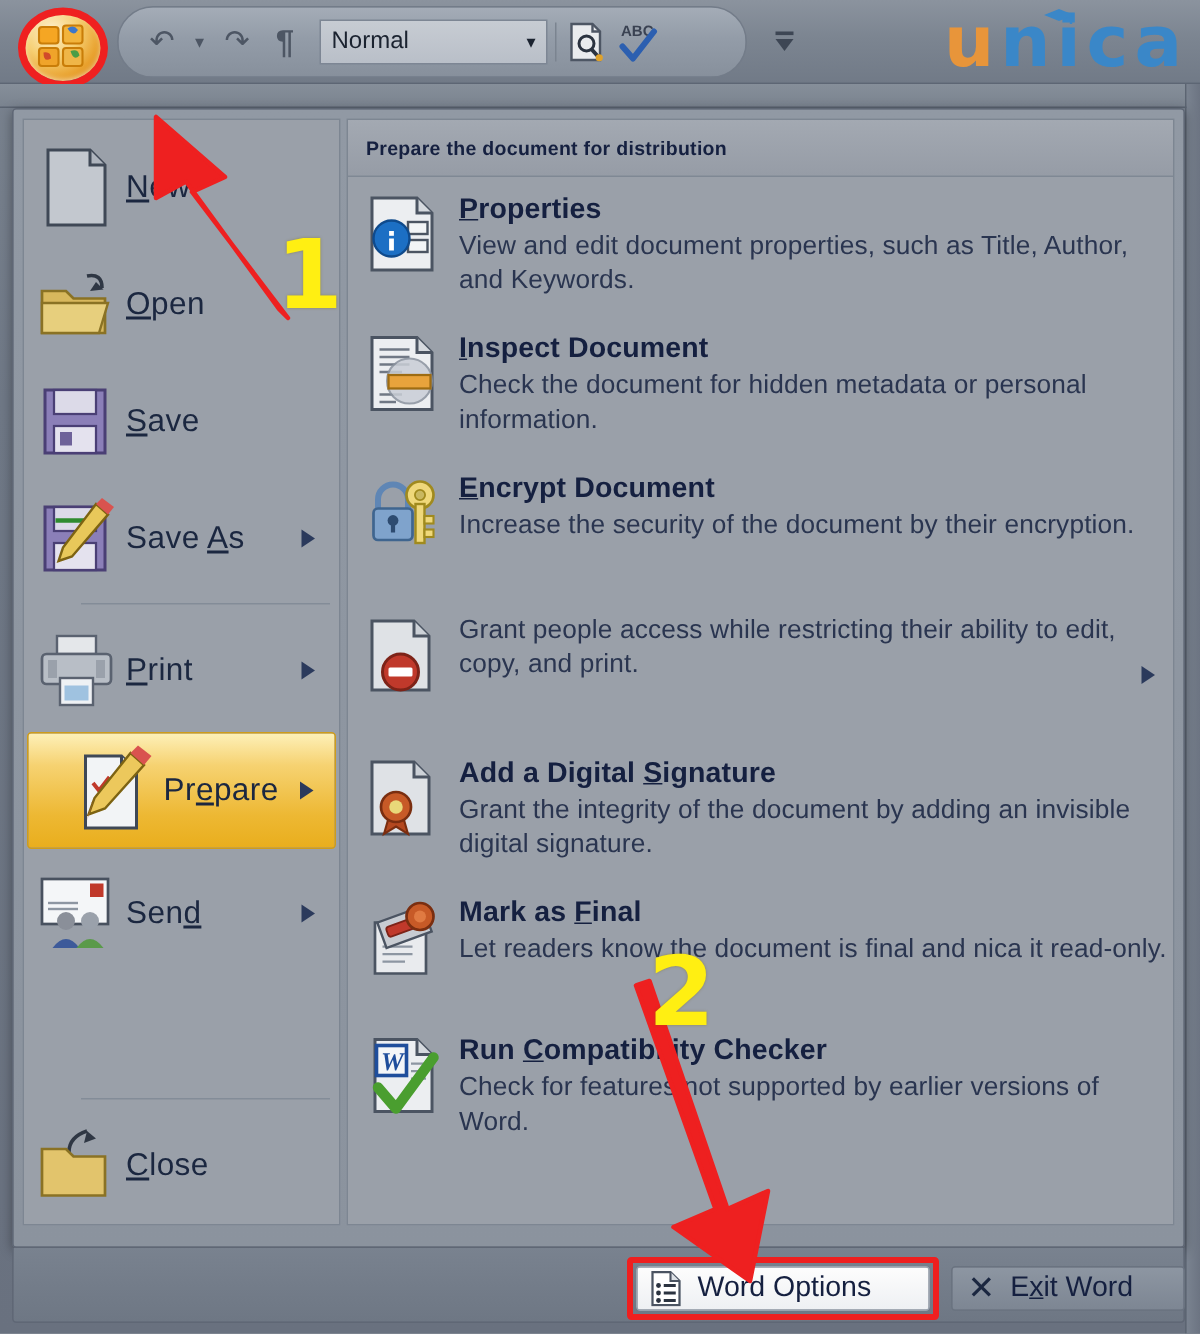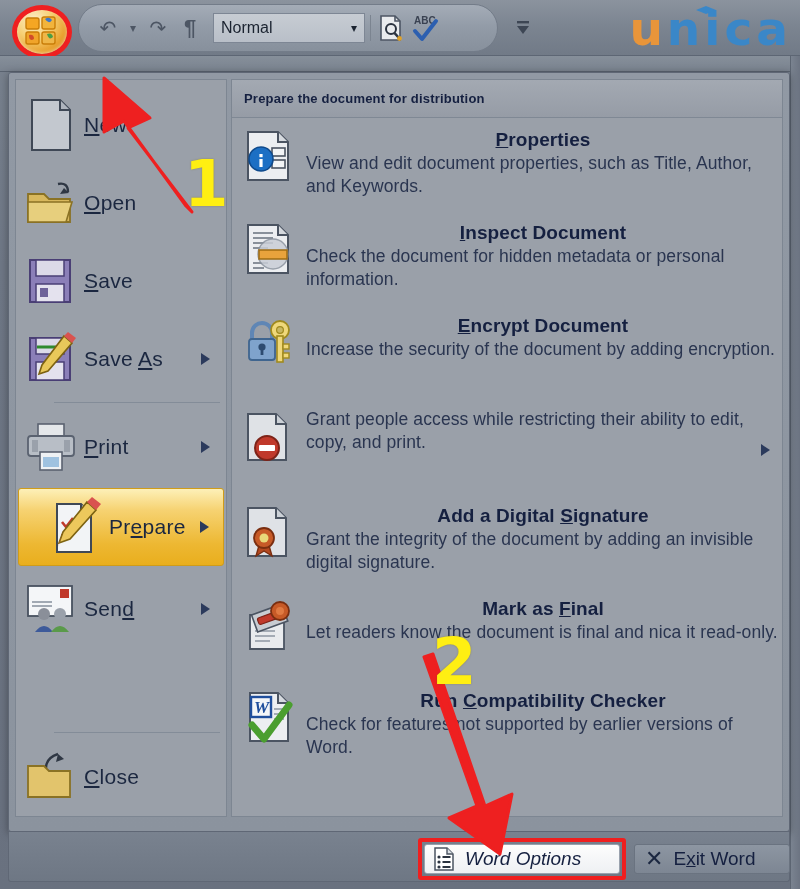--- a/index.html
+++ b/index.html
@@ -141,21 +141,20 @@
   }
   .pi {
     position:absolute; left:4px; width:544px;
     display:flex; gap:8px; padding:4px 0 0 6px;
   }
   .pi .pico { flex:0 0 56px; height:56px; position:relative; }
   .pi .ptxt { flex:1 1 auto; }
   .pi .ptitle {
     font-size:19px; font-weight:700; color:#152040; line-height:24px;
     letter-spacing:.1px;
-    text-align:center;
   }
   .pi .ptitle u { text-decoration:underline; }
   .pi .pdesc {
     font-size:17.5px; color:#2a3550; line-height:23px; letter-spacing:.1px;
   }
   .pi .parrow {
     position:absolute; right:10px; top:40px;
     width:0;height:0;border-left:9px solid #2b3a5c;
     border-top:6px solid transparent;border-bottom:6px solid transparent;
   }
@@ -169,21 +168,21 @@
   }
   #wordopt-hl {
     position:absolute; left:418px; top:838px; width:208px; height:42px;
     border:4px solid #ef1f1f; border-radius:3px;
   }
   #wordopt {
     position:absolute; left:424px; top:844px; width:196px; height:30px;
     background:linear-gradient(180deg,#fdfdfd 0%, #eef0f3 100%);
     border:1px solid #9aa2ae; border-radius:3px;
     display:flex; align-items:center; gap:10px; padding-left:8px;
-    font-size:19px; color:#152040;font-style:italic;
+    font-size:19px; color:#152040;
   }
   #exitword {
     position:absolute; left:634px; top:844px; width:156px; height:30px;
     background:linear-gradient(180deg,#8d96a2 0%, #7d8693 100%);
     border:1px solid #6a7380; border-radius:3px;
     display:flex; align-items:center; gap:10px; padding-left:10px;
     font-size:19px; color:#152040;
   }
   #exitword .xg { font-size:22px; color:#1b2740; line-height:1; }
 
@@ -454,21 +453,21 @@
             <rect x="18.6" y="34" width="2.8" height="7" fill="#2d4b70"></rect>
             <circle cx="38" cy="16" r="9" fill="#efd87a" stroke="#a08a1e" stroke-width="1.8"></circle>
             <circle cx="38" cy="16" r="3.4" fill="#c9b860" stroke="#a08a1e" stroke-width="1.2"></circle>
             <rect x="35" y="22" width="6" height="26" fill="#efd87a" stroke="#a08a1e" stroke-width="1.6"></rect>
             <rect x="41" y="30" width="6" height="5" fill="#efd87a" stroke="#a08a1e" stroke-width="1.4"></rect>
             <rect x="41" y="39" width="6" height="5" fill="#efd87a" stroke="#a08a1e" stroke-width="1.4"></rect>
           </svg>
         </div>
         <div class="ptxt">
           <div class="ptitle"><u>E</u>ncrypt Document</div>
-          <div class="pdesc">Increase the security of the document by adding encryption.</div>
+          <div class="pdesc">Increase the security of the document by their encryption.</div>
         </div>
       </div>
 
       <div class="pi" style="top:324px">
         <div class="pico">
           <svg width="56" height="56" viewBox="0 0 56 56">
             <path d="M6 6 h28 l10 10 v36 H6z" fill="#dfe2e6" stroke="#4b5462" stroke-width="2"></path>
             <path d="M34 6 v10 h10" fill="#ccd1d7" stroke="#4b5462" stroke-width="2"></path>
             <circle cx="25" cy="40" r="12" fill="#c0392b" stroke="#7d2318" stroke-width="2"></circle>
             <rect x="17" y="37" width="16" height="6" rx="1" fill="#fff"></rect>

